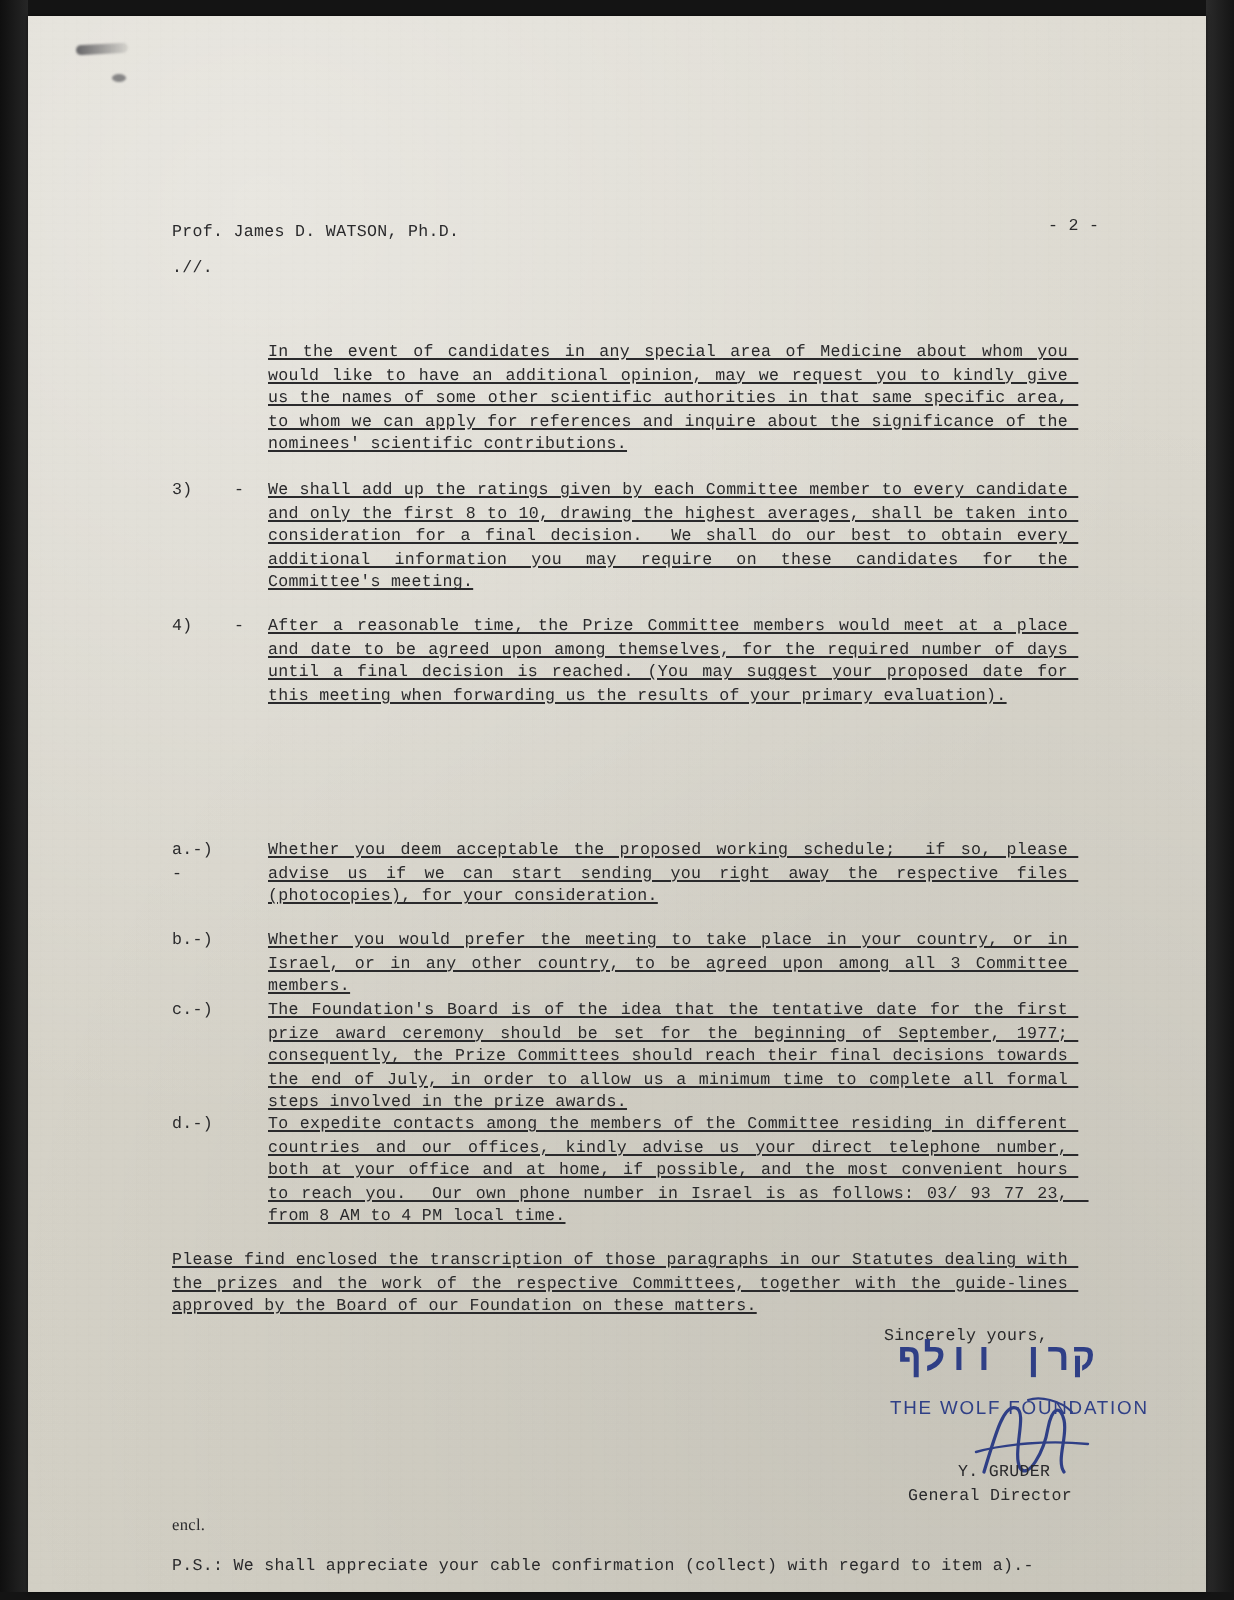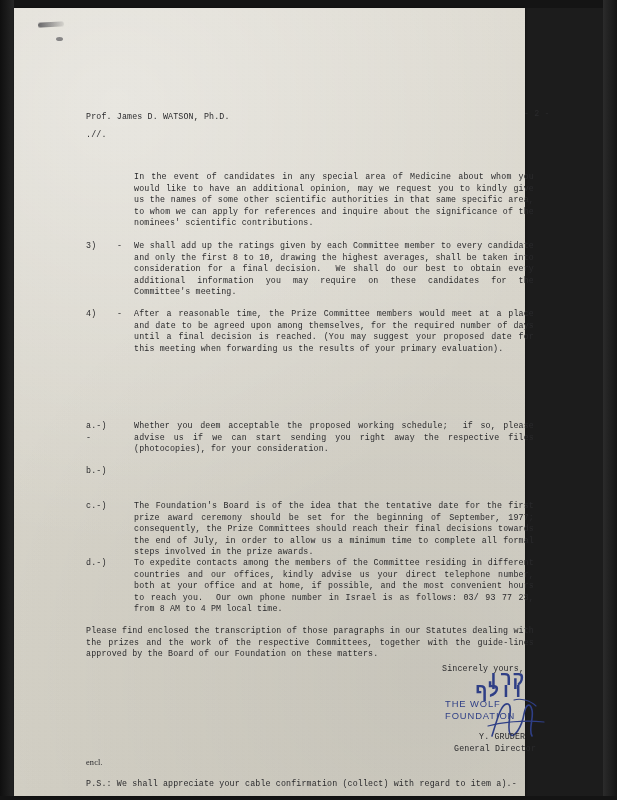--- a/index.html
+++ b/index.html
@@ -12,21 +12,21 @@
     width: 617px;
     height: 800px;
     background: #1c1c1c;
     overflow: hidden;
   }
   
   #sheet {
     position: absolute;
     left: 14px;
     top: 8px;
-    width: 511px;
+    width: 589px;
     height: 788px;
     background: #d9d6cd;
     background-image:
       radial-gradient(circle at 20% 12%, rgba(255,255,255,0.35), rgba(255,255,255,0) 55%),
       radial-gradient(circle at 80% 85%, rgba(0,0,0,0.06), rgba(0,0,0,0) 60%),
       linear-gradient(180deg, #dedbd2 0%, #d8d5cb 45%, #d2cfc4 100%);
     box-shadow: 0 0 2px rgba(0,0,0,0.6);
   }
   
   #grain {
@@ -65,20 +65,21 @@
     color: #2a2a2c;
     letter-spacing: 0.15px;
   }
   .t {
     position: absolute;
     white-space: pre;
   }
   .block {
     position: absolute;
     white-space: pre-wrap;
+    text-decoration: underline;
   }
   .marker {
     position: absolute;
     white-space: pre;
   }
   
   #smudge1 {
     position: absolute; left: 24px; top: 14px; width: 26px; height: 5px;
     background: linear-gradient(90deg, rgba(60,60,65,0.75), rgba(60,60,65,0.1));
     transform: rotate(-3deg);
@@ -152,20 +153,21 @@
       <div class="marker" style="left:72px; top:300px;">4)</div>
       <div class="marker" style="left:103px; top:300px;">-</div>
       <div class="block" style="left:120px; top:300px; width:400px; text-align:justify;">After a reasonable time, the Prize Committee members would meet at a place and date to be agreed upon among themselves, for the required number of days until a final decision is reached. (You may suggest your proposed date for this meeting when forwarding us the results of your primary evaluation).</div>
 
 
       <div class="marker" style="left:72px; top:412px;">a.-)</div>
       <div class="marker" style="left:72px; top:424px;">-</div>
       <div class="block" style="left:120px; top:412px; width:400px; text-align:justify;">Whether you deem acceptable the proposed working schedule;  if so, please advise us if we can start sending you right away the respective files (photocopies), for your consideration.</div>
 
       <div class="marker" style="left:72px; top:457px;">b.-)</div>
+      <div class="block" style="left:120px; top:457px; width:400px; text-align:justify;">Whether you would prefer the meeting to take place in your country, or in Israel, or in any other country, to be agreed upon among all 3 Committee members.</div>
 
       <div class="marker" style="left:72px; top:492px;">c.-)</div>
       <div class="block" style="left:120px; top:492px; width:400px; text-align:justify;">The Foundation's Board is of the idea that the tentative date for the first prize award ceremony should be set for the beginning of September, 1977; consequently, the Prize Committees should reach their final decisions towards the end of July, in order to allow us a minimum time to complete all formal steps involved in the prize awards.</div>
 
       <div class="marker" style="left:72px; top:549px;">d.-)</div>
       <div class="block" style="left:120px; top:549px; width:400px; text-align:justify;">To expedite contacts among the members of the Committee residing in different countries and our offices, kindly advise us your direct telephone number, both at your office and at home, if possible, and the most convenient hours to reach you.  Our own phone number in Israel is as follows: 03/ 93 77 23,  from 8 AM to 4 PM local time.</div>
 
       <div class="block" style="left:72px; top:617px; width:448px; text-align:justify;">Please find enclosed the transcription of those paragraphs in our Statutes dealing with the prizes and the work of the respective Committees, together with the guide-lines approved by the Board of our Foundation on these matters.</div>
 
 

